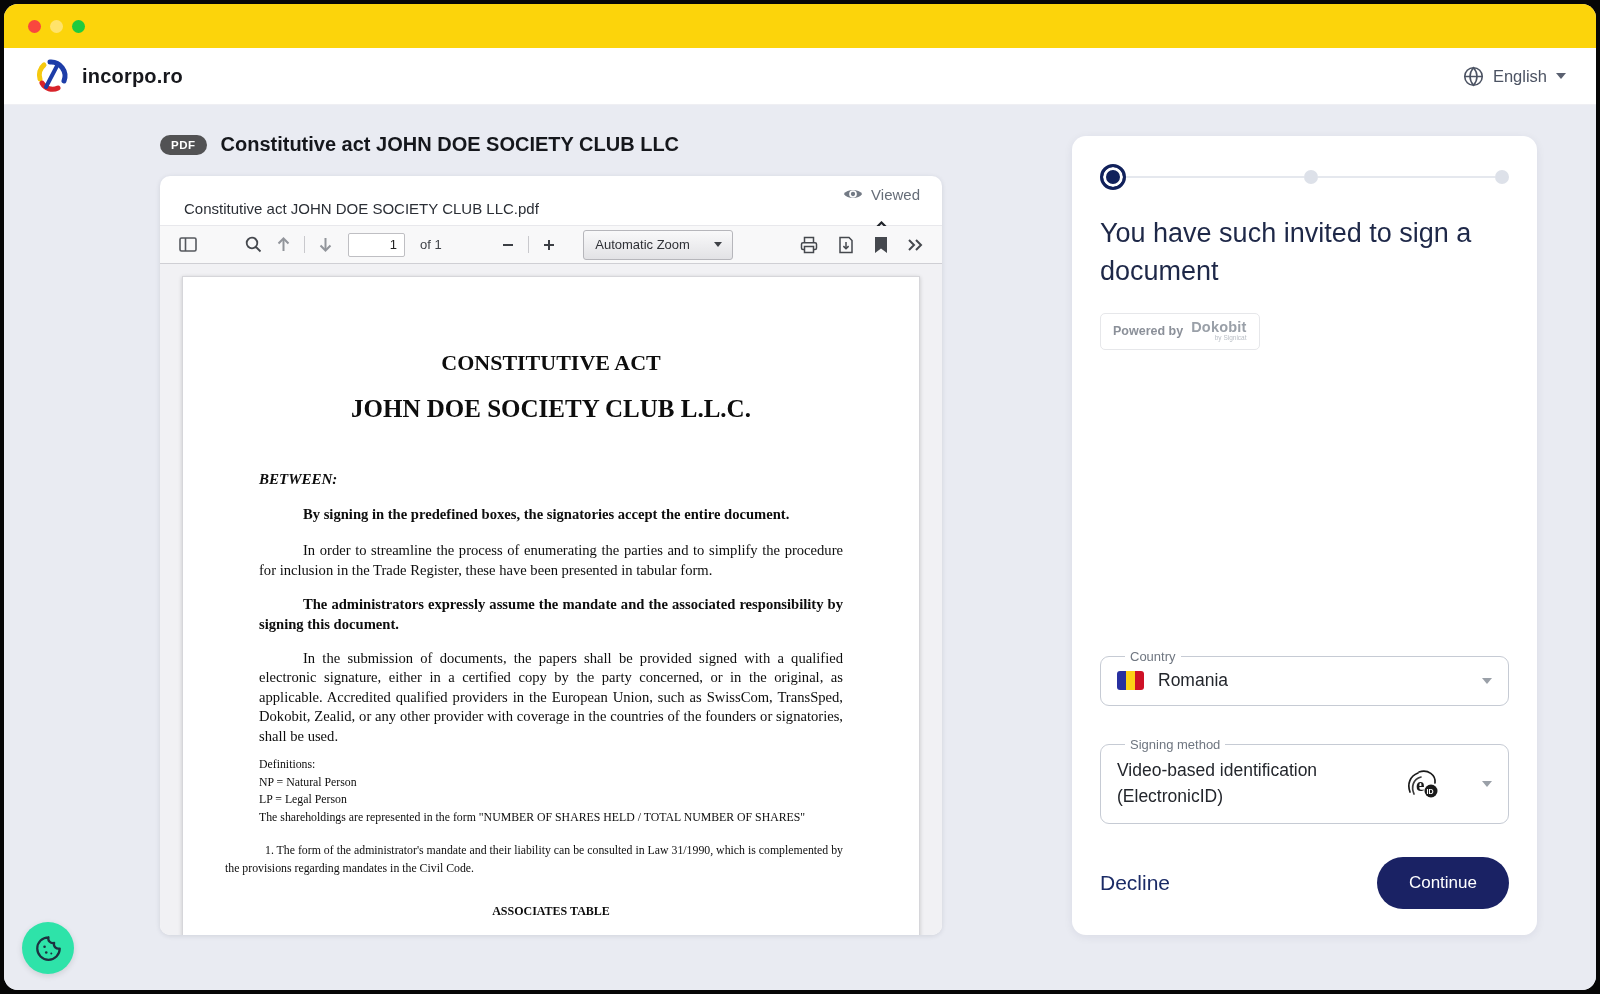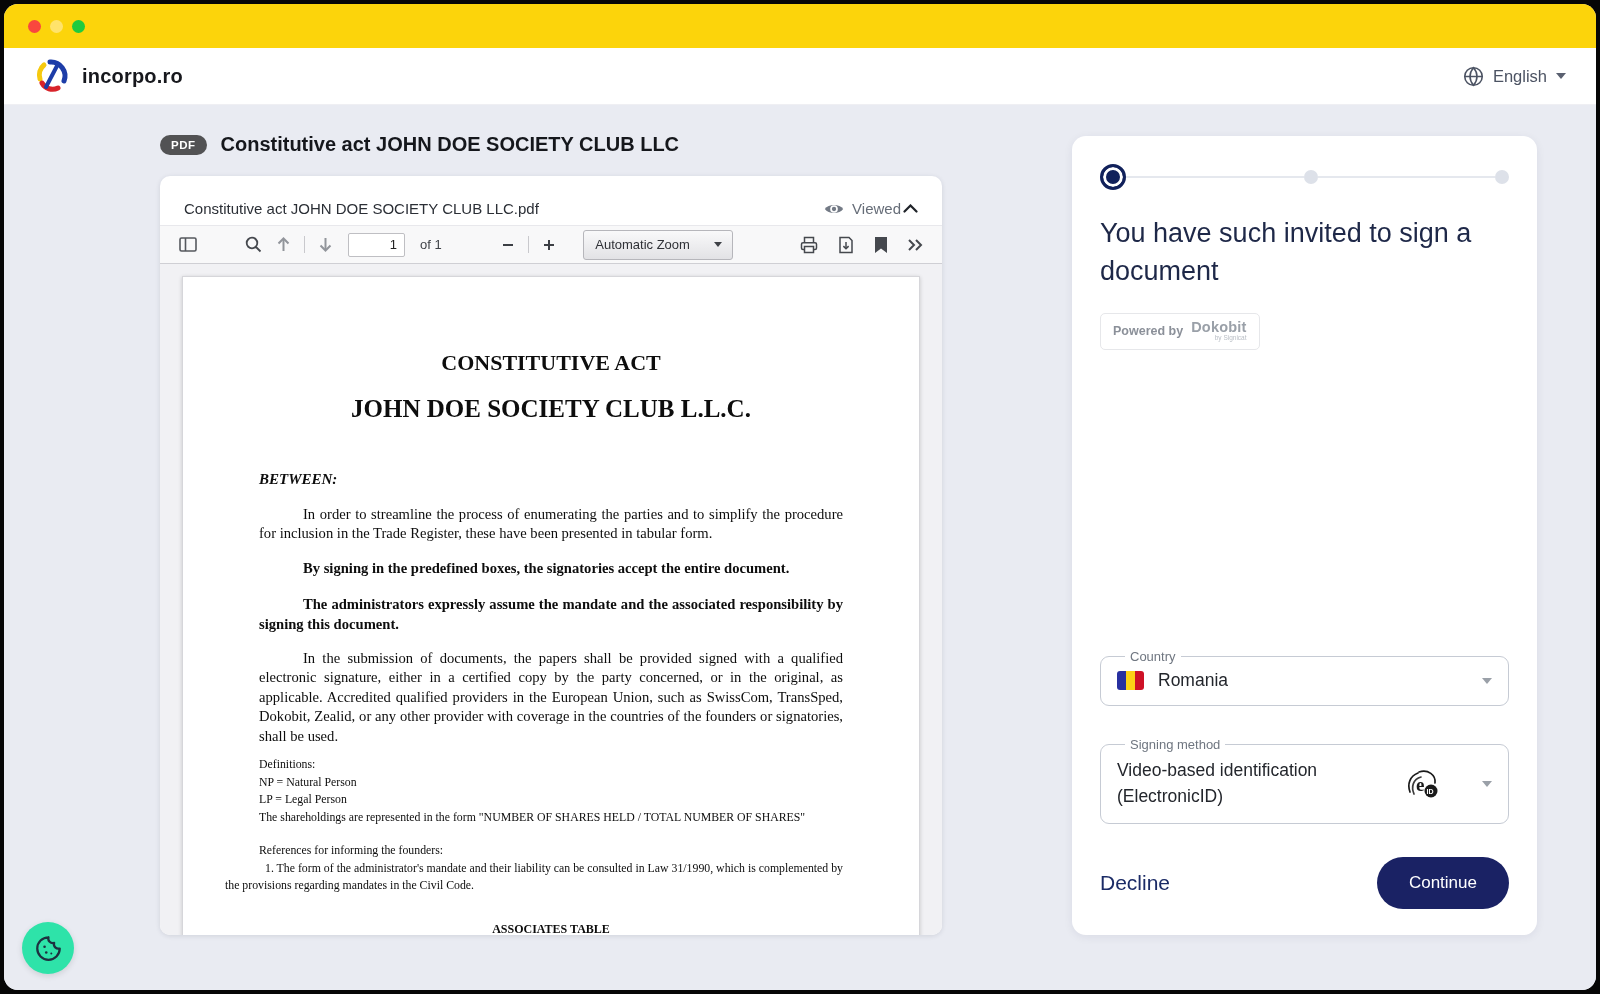--- a/index.html
+++ b/index.html
@@ -27,21 +27,21 @@
   .main { position:relative; flex:1; background:#E9EBF2; }
 
   .doc-title-row { position:absolute; left:156px; top:28px; display:flex; align-items:center; gap:14px; }
   .pdf-badge { background:#525254; color:#fff; font-size:11.5px; font-weight:700; letter-spacing:.5px; padding:4px 11px; border-radius:999px; }
   .doc-title { font-size:20px; font-weight:700; color:#15171c; }
 
   
   .pdf-card { position:absolute; left:156px; top:71px; width:782px; bottom:55px; background:#fff; border-radius:10px; box-shadow:0 1px 5px rgba(25,35,60,.12); display:flex; flex-direction:column; overflow:hidden; }
   .card-head { height:50px; flex:none; display:flex; align-items:center; padding:16px 22px 0 24px; border-bottom:1px solid #e8e8ec; }
   .filename { font-size:15px; color:#2b2f36; }
-  .head-right { margin-left:auto; display:flex; align-items:center; gap:0; }
+  .head-right { margin-left:auto; display:flex; align-items:center; gap:16px;flex-direction:column; }
   .viewed { display:flex; align-items:center; gap:8px; color:#666d78; font-size:15px; }
   .collapse-btn { background:none; border:none; cursor:pointer; display:flex; padding:2px; }
 
   
   .toolbar { height:38px; flex:none; background:#f8f8f9; border-bottom:1px solid #cfcfd4; display:flex; align-items:center; padding:0 16px; gap:8px; }
   .tbtn { background:none; border:none; padding:3px; display:flex; align-items:center; cursor:pointer; }
   .tdivider { width:1px; height:17px; background:#c9c9cd; margin:0 2px; }
   .page-input { width:57px; height:24px; border:1px solid #bfbfc3; border-radius:2px; font-size:13px; text-align:right; padding-right:7px; color:#222; background:#fff; margin-left:4px; }
   .of-label { font-size:13px; color:#3f4248; margin-left:7px; }
   .zoom-select { display:flex; align-items:center; gap:24px; height:30px; padding:0 10px 0 11px; background:linear-gradient(#f9f9fa,#e2e2e5); border:1px solid #b6b6bb; border-radius:3px; font-size:13px; color:#2f3136; cursor:pointer; }
@@ -243,32 +243,31 @@
               </svg>
           </button>
         </div>
       </div>
 
       <div class="viewer">
         <div class="page">
           <div class="doc-h1">CONSTITUTIVE ACT</div>
           <div class="doc-h2">JOHN DOE SOCIETY CLUB L.L.C.</div>
           <div class="between">BETWEEN:</div>
+          <p class="para b" style="text-align:left;margin-bottom:17px;">By signing in the predefined boxes, the signatories accept the entire document.</p>
           <p class="para">In order to streamline the process of enumerating the parties and to simplify the procedure for inclusion in the Trade Register, these have been presented in tabular form.</p>
-          <p class="para b" style="text-align:left;margin-bottom:17px;">By signing in the predefined boxes, the signatories accept the entire document.</p>
           <p class="para b">The administrators expressly assume the mandate and the associated responsibility by signing this document.</p>
           <p class="para" style="margin-bottom:10px;">In the submission of documents, the papers shall be provided signed with a qualified electronic signature, either in a certified copy by the party concerned, or in the original, as applicable. Accredited qualified providers in the European Union, such as SwissCom, TransSped, Dokobit, Zealid, or any other provider with coverage in the countries of the founders or signatories, shall be used.</p>
           <div class="smallblock">
             <div>Definitions:</div>
             <div>NP = Natural Person</div>
             <div>LP = Legal Person</div>
             <div>The shareholdings are represented in the form "NUMBER OF SHARES HELD / TOTAL NUMBER OF SHARES"</div>
           </div>
           <div class="refs">
-            <div class="ref-head">References for informing the founders:</div>
             <div class="ref-item">1. The form of the administrator's mandate and their liability can be consulted in Law 31/1990, which is complemented by the provisions regarding mandates in the Civil Code.</div>
           </div>
           <div class="table-title">ASSOCIATES TABLE</div>
 
         </div>
       </div>
     </div>
 
     <div class="sign-card">
       <div class="stepper">

